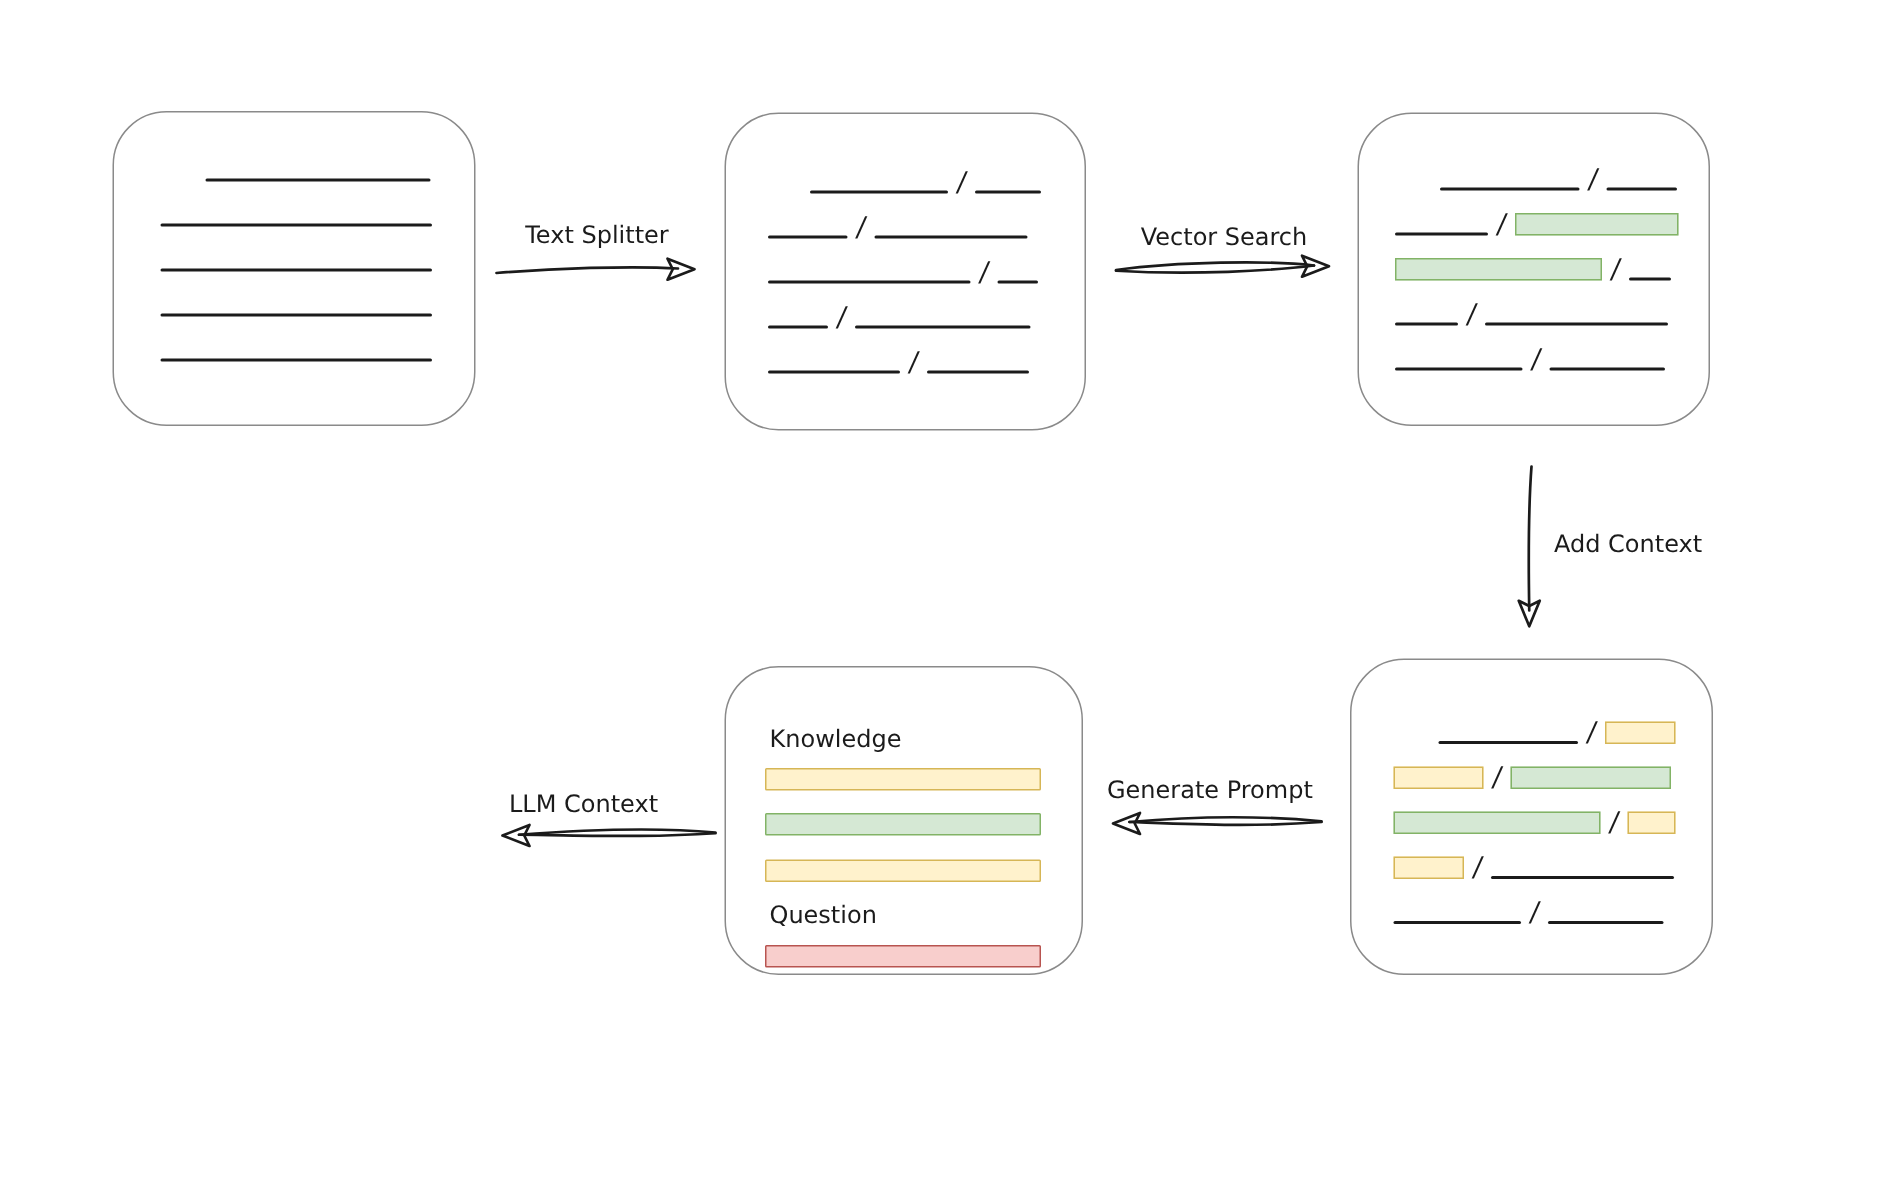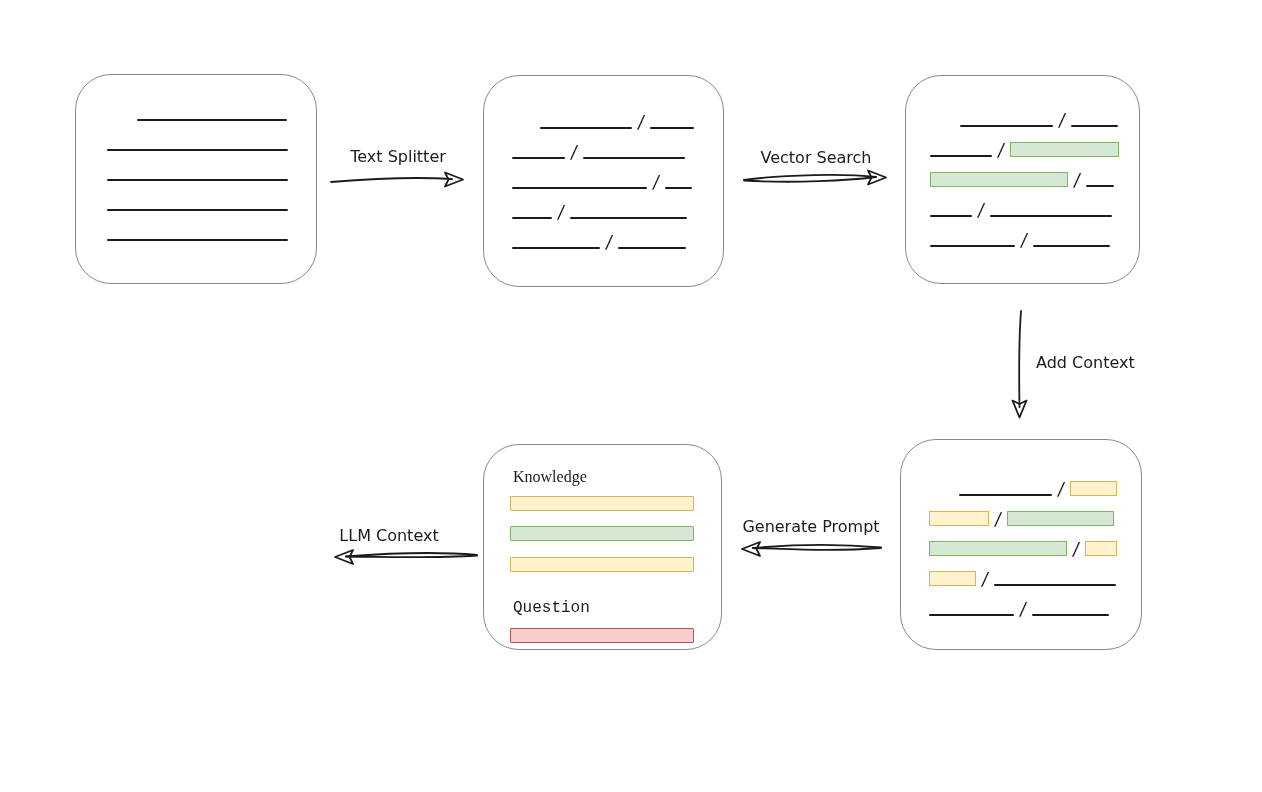--- a/index.html
+++ b/index.html
@@ -41,21 +41,21 @@
   .bar-green  { background:var(--green-fill,#d5e8d4);  border-color:var(--green-stroke,#82b366); }
   .bar-red    { background:var(--red-fill,#f8cecc);    border-color:var(--red-stroke,#b85450); }
 
   #box-answer .node-label { margin-left:30px; }
   #box-answer .answer-lines { margin-top:32px; }
 
   .arrow-label { position:absolute; font-size:16px; font-weight:400; line-height:20px; white-space:nowrap; }
   #label-text-splitter   { left:338px;  top:147px; width:120px; text-align:center; }
   #label-vector-search   { left:745px;  top:148px; width:142px; text-align:center; }
   #label-add-context     { left:1036px; top:353px; }
-  #label-generate-prompt { left:738px;  top:517px; width:146px; text-align:center; }
+  #label-generate-prompt { left:738px;  top:517px; width:146px; text-align:left; }
   #label-llm-response    { left:328px;  top:526px; width:122px; text-align:center; }
 
   .credit { position:absolute; left:760px; top:684px; width:440px; text-align:center;
             font-size:17px; font-weight:500; }
 </style>
 </head>
 <body>
 
 <div class="canvas">
 
@@ -171,25 +171,25 @@
         <span class="seg seg-line" style="width: 122px;"></span>
       </div>
       <div class="chunk-row" style="padding-left: 28px;">
         <span class="seg seg-line" style="width: 85px;"></span>
         <span class="slash">/</span>
         <span class="seg seg-line" style="width: 77px;"></span>
       </div>
     </div>
 
   <div class="node" id="box-prompt">
-      <div class="node-label" style="margin-top: 0px; font-family: Liberation Serif, serif;">Knowledge</div>
+      <div class="node-label" style="margin-top: 16px;">Knowledge</div>
       <div class="bar bar-yellow" style="margin-top: 9px;"></div>
       <div class="bar bar-green" style="margin-top: 15px;"></div>
       <div class="bar bar-yellow" style="margin-top: 16px;"></div>
-      <div class="node-label" style="margin-top: 26px; font-family: Liberation Mono, monospace;">Question</div>
+      <div class="node-label" style="margin-top: 12px;">Question</div>
       <div class="bar bar-red" style="margin-top: 10px;"></div>
     </div>
 
 
   <div class="arrow-label" id="label-text-splitter">Text Splitter</div>
   <div class="arrow-label" id="label-vector-search">Vector Search</div>
   <div class="arrow-label" id="label-add-context">Add Context</div>
   <div class="arrow-label" id="label-generate-prompt">Generate Prompt</div>
   <div class="arrow-label" id="label-llm-response">LLM Context</div>
 

